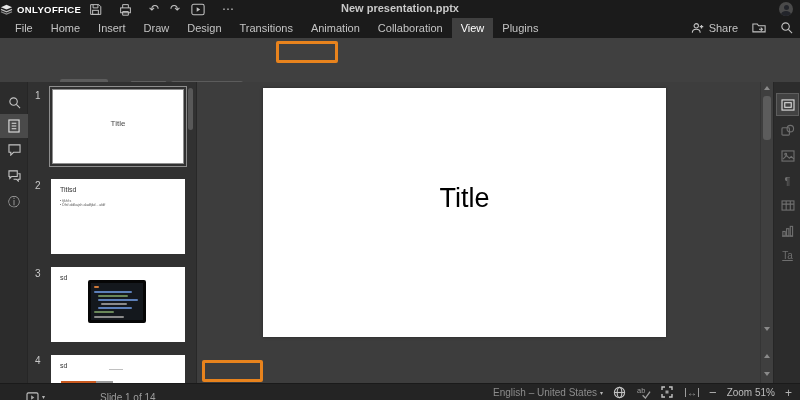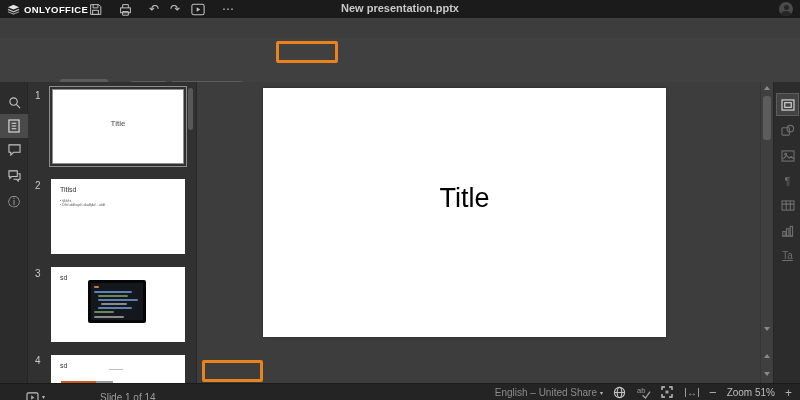--- a/index.html
+++ b/index.html
@@ -2,21 +2,21 @@
 <html><head>
 <meta charset="utf-8">
 <style>
   html,body{margin:0;padding:0;background:#222;}
   #app{position:relative;width:800px;height:400px;overflow:hidden;background:#3d3d3d;
        font-family:"Liberation Sans",sans-serif;color:#d6d6d6;-webkit-font-smoothing:antialiased;cursor:default;}
   #app *{box-sizing:border-box;}
 
   
   .topbar{position:absolute;left:0;top:0;width:800px;height:18px;background:#1b1b1b;display:flex;align-items:center;}
-  .logo{display:flex;align-items:center;gap:4px;padding-left:7px;}
+  .logo{display:flex;align-items:center;gap:4px;}
   .logo-mark{width:13px;height:12px;}
   .logo-text{font-size:9.5px;font-weight:bold;letter-spacing:.4px;color:#fff;}
   .tb-ic{position:absolute;top:1px;width:18px;height:16px;display:flex;align-items:center;justify-content:center;}
   .doc-title{position:absolute;left:0;right:0;top:2px;text-align:center;font-size:11px;color:#c9c9c9;pointer-events:none;font-weight:bold;}
   .avatar{position:absolute;right:7px;top:2px;width:14px;height:14px;border-radius:50%;background:#4a4a4a;overflow:hidden;}
   .avatar:before{content:"";position:absolute;left:4.5px;top:2.5px;width:5px;height:5px;border-radius:50%;background:#23252b;}
   .avatar:after{content:"";position:absolute;left:2px;top:8.5px;width:10px;height:7px;border-radius:50% 50% 0 0;background:#23252b;}
 
   
   .tabsrow{position:absolute;left:0;top:18px;width:800px;height:20px;background:#1b1b1b;display:flex;align-items:stretch;padding-left:6px;font-size:11px;}
@@ -133,20 +133,54 @@
           <path d="M6.5 4.5v5l4-2.5z" fill="#c3c3c3" stroke="none"></path>
       </svg>
     </div>
     <div class="tb-ic" style="left:219px;font-size:12px;color:#c3c3c3">
         <span>⋯</span>
       </div>
     <div class="doc-title">New presentation.pptx</div>
     <div class="avatar"></div>
   </div>
 
+  <div class="tabsrow">
+    <div class="tab">File</div>
+    <div class="tab">Home</div>
+    <div class="tab">Insert</div>
+    <div class="tab">Draw</div>
+    <div class="tab">Design</div>
+    <div class="tab">Transitions</div>
+    <div class="tab">Animation</div>
+    <div class="tab">Collaboration</div>
+    <div class="tab active">View</div>
+    <div class="tab">Plugins</div>
+  </div>
+  <div class="tabsrow-right">
+    <div class="share-btn">
+      <svg class="s" width="14" height="12" viewBox="0 0 16 13">
+        <circle cx="6" cy="4" r="2.5"></circle>
+          <path d="M1.5 12c0-2.5 2-4 4.5-4s4.5 1.5 4.5 4"></path>
+          <path d="M12 3v4M10 5h4" stroke-width="1.4"></path>
+      </svg>
+      <span>Share</span>
+    </div>
+    <div class="mini-ic">
+      <svg class="s" width="15" height="13" viewBox="0 0 16 14">
+        <path d="M1 3h5l1.5 2H15v7H1z"></path>
+          <path d="M8 9h4M10 7l2 2-2 2"></path>
+      </svg>
+    </div>
+    <div class="mini-ic">
+      <svg class="s" width="13" height="13" viewBox="0 0 14 14">
+        <circle cx="6" cy="6" r="4"></circle>
+          <path d="M9 9l4 4"></path>
+      </svg>
+    </div>
+  </div>
 
   <div class="toolbar">
 
     <div class="icbtn" style="left:6px;top:43px">
       <svg class="s" width="13" height="13" viewBox="0 0 14 14">
           <rect x="4" y="1" width="9" height="9"></rect>
           <rect x="1" y="4" width="9" height="9" fill="#404040"></rect>
         </svg>
     </div>
     <div class="icbtn" style="left:30px;top:43px;color:#c9c9c9;font-size:12px">
@@ -393,21 +427,21 @@
     <div class="sb-it" style="left:26px">
       <svg class="s" width="13" height="11" viewBox="0 0 14 12">
           <rect x="1" y="1" width="12" height="10" rx="1.5"></rect>
           <path d="M5.5 3.5v5l3.5-2.5z" fill="#a8a8a8" stroke="none"></path>
         </svg>
       <span class="chev">▾</span>
     </div>
     <div class="sb-it" style="left:100px">Slide 1 of 14</div>
     <div class="sb-right">
       <span style="display:flex;align-items:center;gap:3px;color:#8c8c8c">
-        <span>English – United Share</span>
+        <span>English – United States</span>
         <span class="chev">▾</span>
       </span>
       <span class="mini-ic">
         <svg class="s" width="13" height="13" viewBox="0 0 14 14">
             <circle cx="7" cy="7" r="5.5"></circle>
             <ellipse cx="7" cy="7" rx="2.5" ry="5.5"></ellipse>
             <path d="M1.5 7h11"></path>
           </svg>
       </span>
       <span class="mini-ic">

